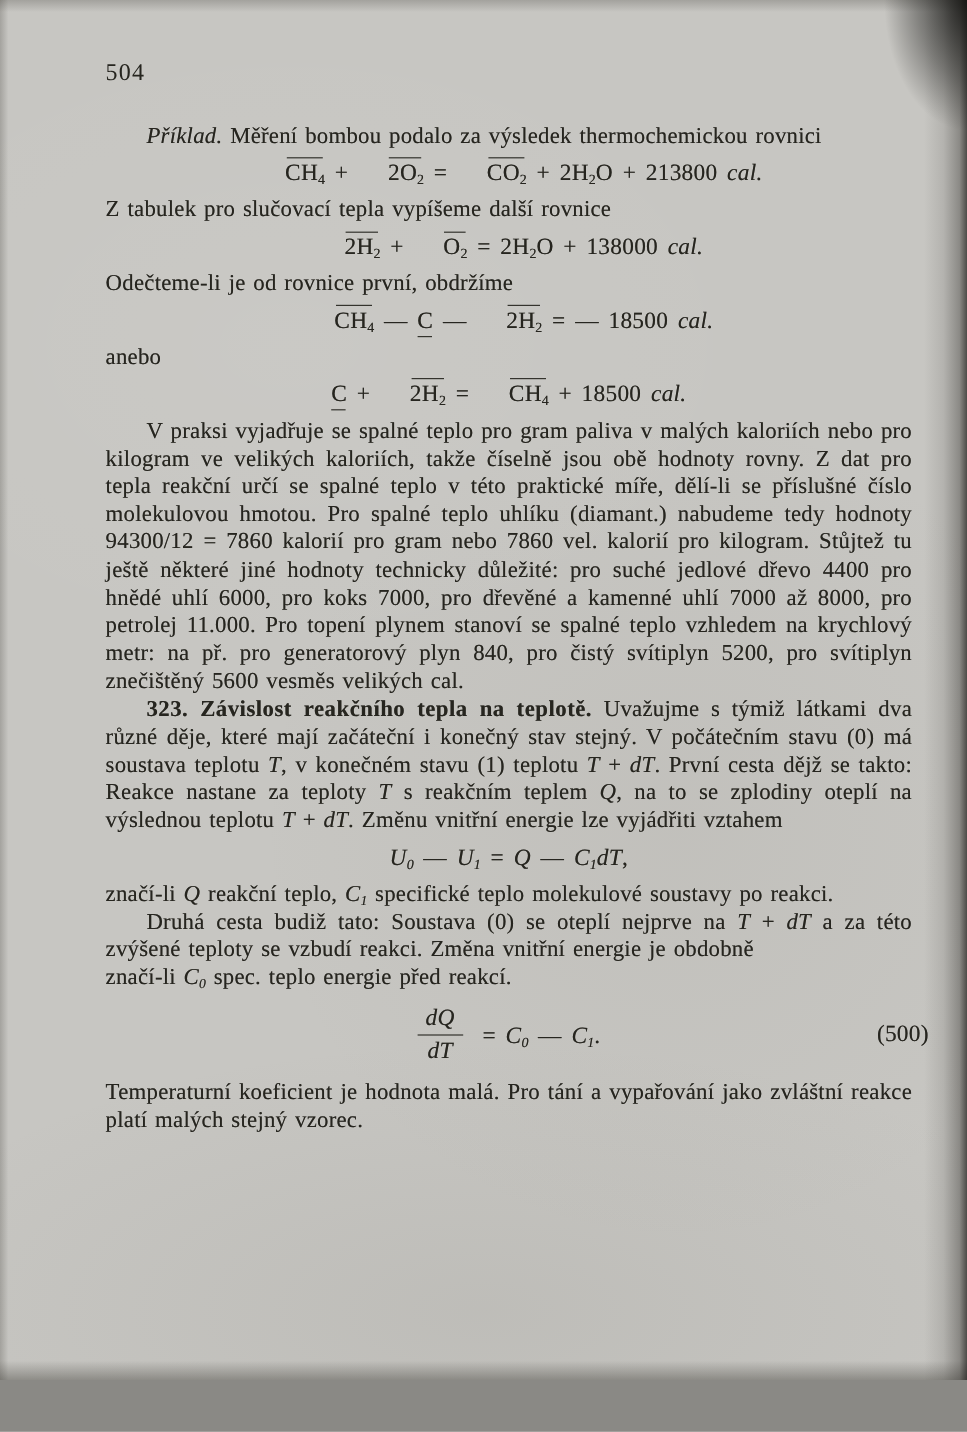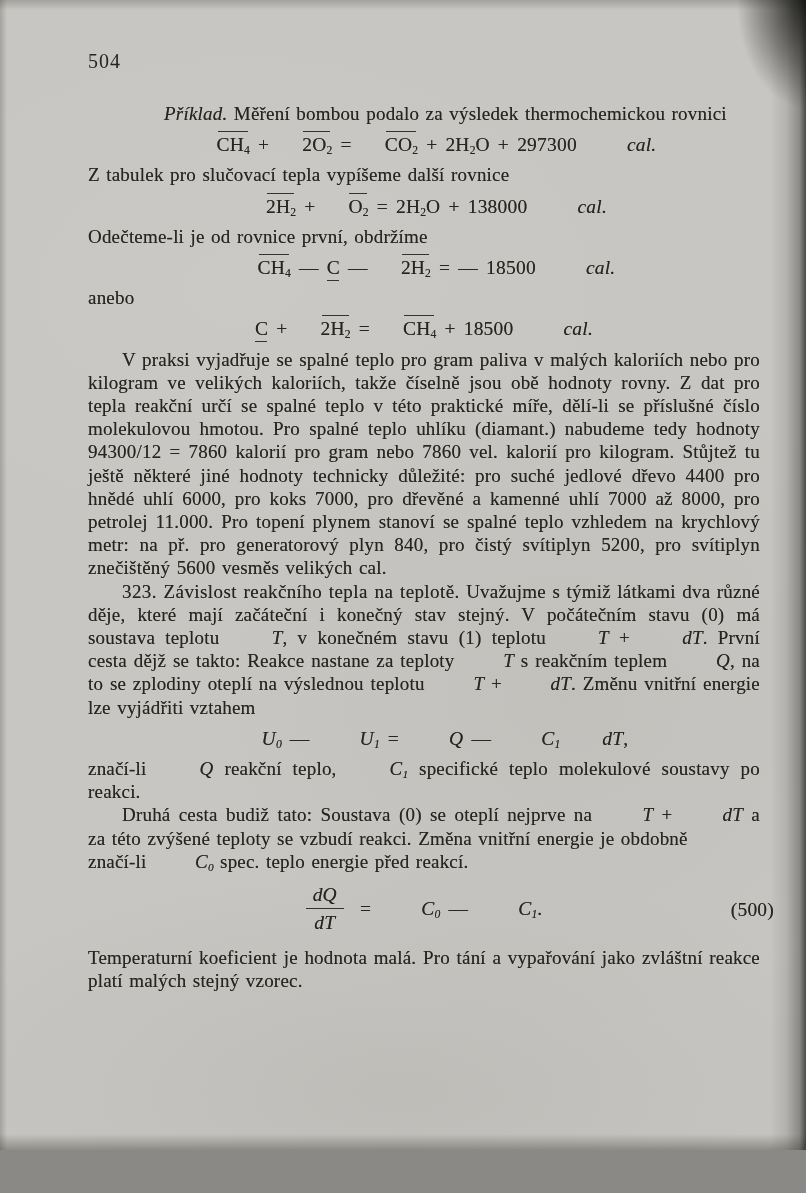--- a/index.html
+++ b/index.html
@@ -29,43 +29,43 @@
   .page-number{position:absolute;left:88px;top:50px;font-size:20px;letter-spacing:1px;}
 
   .content{position:absolute;left:88px;top:102px;width:672px;
     font-size:19px;line-height:23.2px;letter-spacing:0.2px;
     text-shadow:0 0 0.5px rgba(38,37,31,0.55);}
   .content p{margin:0;text-align:justify;word-spacing:1.5px;}
   .indent{text-indent:34px;}
 
   .eq{margin:8px 0 7px;text-align:center;word-spacing:3px;white-space:nowrap;font-size:19.5px;}
   sub{font-size:0.6em;line-height:0;vertical-align:-0.28em;letter-spacing:0;}
-  .it{font-style:italic;margin-left:42px;}
-  .bd{font-weight:normal;letter-spacing:0.4px;}
+  .it{font-style:italic;}
+  .bd{font-weight:bold;letter-spacing:0.4px;}
   .ov{position:relative;margin-left:25px;}
   .ov::after{content:"";position:absolute;left:1px;right:2px;top:-3px;border-top:1.6px solid #34332d;}
   .un{position:relative;}
   .un::after{content:"";position:absolute;left:0;right:1px;bottom:-3px;border-top:1.6px solid #34332d;}
 
   .eq-numbered{position:relative;margin:12px 0 9px;}
   .fraction{display:inline-block;vertical-align:middle;text-align:center;font-style:italic;margin-right:8px;position:relative;top:-2px;}
   .fraction .num{display:block;padding:0 7px 2px;border-bottom:1.6px solid #34332d;}
   .fraction .den{display:block;padding-top:2px;}
   .eq-number{position:absolute;right:-14px;top:50%;transform:translateY(-58%);font-style:normal;}
 </style>
 </head>
 <body>
 
 <div class="scan">
 
   <div class="page-number">504</div>
 
   <div class="content">
     <p class="indent"><span class="it">Příklad.</span><span> Měření bombou podalo za výsledek thermochemickou rovnici</span></p>
-    <div class="eq"><span class="ov">CH<sub>4</sub></span><span> + </span><span class="ov">2O<sub>2</sub></span><span> = </span><span class="ov">CO<sub>2</sub></span><span> + </span><span>2H<sub>2</sub></span><span>O + 297300 </span><span class="it">cal.</span></div>
+    <div class="eq"><span class="ov">CH<sub>4</sub></span><span> + </span><span class="ov">2O<sub>2</sub></span><span> = </span><span class="ov">CO<sub>2</sub></span><span> + </span><span>2H<sub>2</sub></span><span>O + 213800 </span><span class="it">cal.</span></div>
     <p><span>Z tabulek pro slučovací tepla vypíšeme další rovnice</span></p>
     <div class="eq"><span class="ov">2H<sub>2</sub></span><span> + </span><span class="ov">O<sub>2</sub></span><span> = </span><span>2H<sub>2</sub></span><span>O + 138000 </span><span class="it">cal.</span></div>
     <p><span>Odečteme-li je od rovnice první, obdržíme</span></p>
     <div class="eq"><span class="ov">CH<sub>4</sub></span><span> — </span><span class="un">C</span><span> — </span><span class="ov">2H<sub>2</sub></span><span> = — 18500 </span><span class="it">cal.</span></div>
     <p><span>anebo</span></p>
     <div class="eq"><span class="un">C</span><span> + </span><span class="ov">2H<sub>2</sub></span><span> = </span><span class="ov">CH<sub>4</sub></span><span> + 18500 </span><span class="it">cal.</span></div>
     <p class="indent"><span>V praksi vyjadřuje se spalné teplo pro gram paliva v malých kaloriích nebo pro kilogram ve velikých kaloriích, takže číselně jsou obě hodnoty rovny. Z dat pro tepla reakční určí se spalné teplo v této praktické míře, dělí-li se příslušné číslo molekulovou hmotou. Pro spalné teplo uhlíku (diamant.) nabudeme tedy hodnoty 94300/12 = 7860 kalorií pro gram nebo 7860 vel. kalorií pro kilogram. Stůjtež tu ještě některé jiné hodnoty technicky důležité: pro suché jedlové dřevo 4400 pro hnědé uhlí 6000, pro koks 7000, pro dřevěné a kamenné uhlí 7000 až 8000, pro petrolej 11.000. Pro topení plynem stanoví se spalné teplo vzhledem na krychlový metr: na př. pro generatorový plyn 840, pro čistý svítiplyn 5200, pro svítiplyn znečištěný 5600 vesměs velikých cal.</span></p>
     <p class="indent"><span class="bd">323. Závislost reakčního tepla na teplotě.</span><span> Uvažujme s týmiž látkami dva různé děje, které mají začáteční i konečný stav stejný. V počátečním stavu (0) má soustava teplotu </span><span class="it">T</span><span>, v konečném stavu (1) teplotu </span><span class="it">T</span><span> + </span><span class="it">dT</span><span>. První cesta dějž se takto: Reakce nastane za teploty </span><span class="it">T</span><span> s reakčním teplem </span><span class="it">Q</span><span>, na to se zplodiny oteplí na výslednou teplotu </span><span class="it">T</span><span> + </span><span class="it">dT</span><span>. Změnu vnitřní energie lze vyjádřiti vztahem</span></p>
     <div class="eq"><span class="it">U<sub>0</sub></span><span> — </span><span class="it">U<sub>1</sub></span><span> = </span><span class="it">Q</span><span> — </span><span class="it">C<sub>1</sub></span><span class="it">dT</span><span>,</span></div>
     <p><span>značí-li </span><span class="it">Q</span><span> reakční teplo, </span><span class="it">C<sub>1</sub></span><span> specifické teplo molekulové soustavy po reakci.</span></p>

